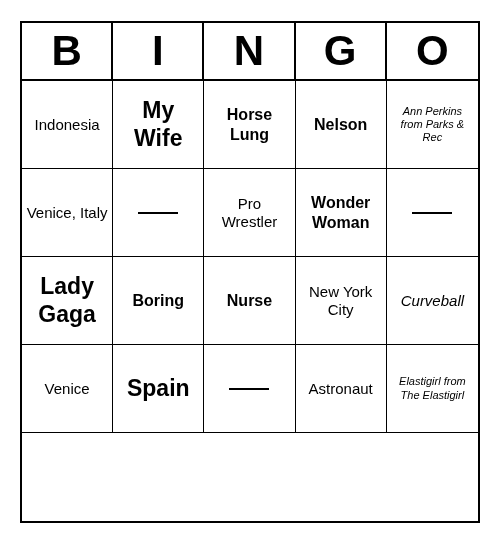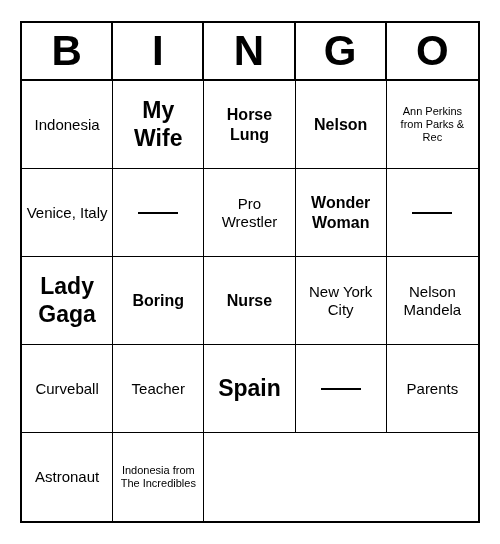--- a/index.html
+++ b/index.html
@@ -54,20 +54,21 @@
       align-items: center;
       justify-content: center;
       text-align: center;
       padding: 4px;
       font-size: 15px;
       line-height: 1.2;
     }
 
     .bingo-cell:nth-child(5n) {
       border-right: none;
+      font-style: italic;
     }
 
     .bingo-cell:nth-child(n+21) {
       border-bottom: none;
     }
 
     .bingo-cell.large-text {
       font-size: 23px;
       font-weight: bold;
     }
@@ -106,24 +107,22 @@
       </div>
       <div class="bingo-cell">Pro Wrestler</div>
       <div class="bingo-cell medium-text">Wonder Woman</div>
       <div class="bingo-cell">
         <span class="blank-line"></span>
       </div>
       <div class="bingo-cell large-text">Lady Gaga</div>
       <div class="bingo-cell medium-text">Boring</div>
       <div class="bingo-cell medium-text">Nurse</div>
       <div class="bingo-cell">New York City</div>
-      <div class="bingo-cell">Nelson Mandela</div>
       <div class="bingo-cell">Curveball</div>
-      <div class="bingo-cell">Teacher</div>
+      <div class="bingo-cell">Venice</div>
       <div class="bingo-cell large-text">Spain</div>
       <div class="bingo-cell">
         <span class="blank-line"></span>
       </div>
-      <div class="bingo-cell">Parents</div>
       <div class="bingo-cell">Astronaut</div>
-      <div class="bingo-cell" style="font-size: 11px;">Indonesia from The Incredibles</div>
+      <div class="bingo-cell" style="font-size: 11px;">Elastigirl from The Elastigirl</div>
     </div>
 </div>
 
 </body></html>

